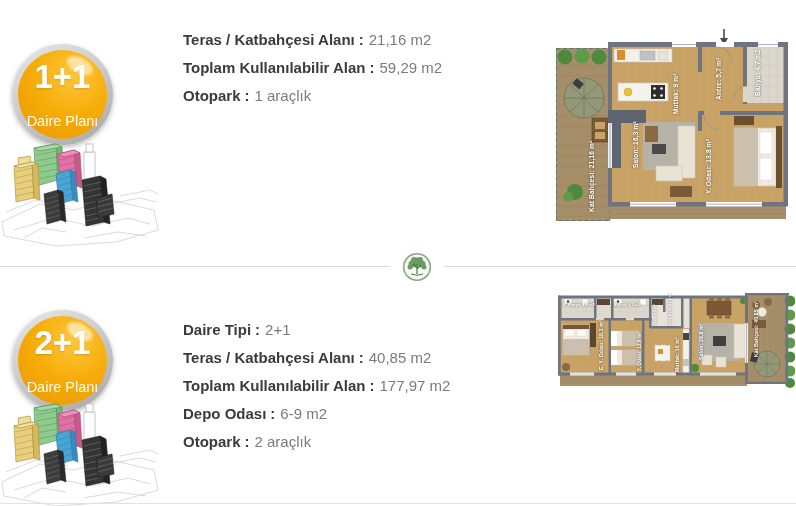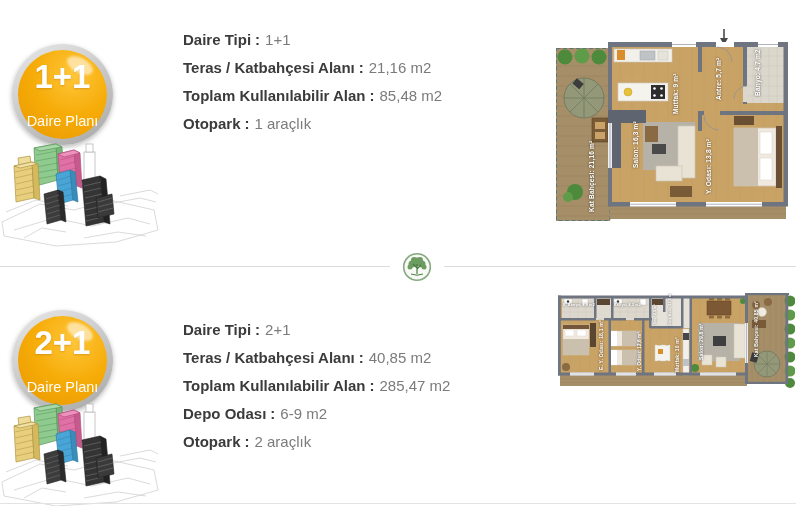--- a/index.html
+++ b/index.html
@@ -122,23 +122,22 @@
         <div class="badge-type">1+1</div>
         <div class="badge-sub">Daire Planı</div>
       </div>
     </div>
 
     <svg class="site-illo" style="left:0; top:138px" width="160" height="112" viewBox="0 0 160 112">
       <use href="#site-illustration"></use>
     </svg>
 
     <div class="spec-list" style="top:26px">
-      <div class="spec-row"><span class="spec-label">Daire Tipi</span><span class="spec-sep">:</span><span class="spec-value">1+1</span></div>
       <div class="spec-row"><span class="spec-label">Teras / Katbahçesi Alanı</span><span class="spec-sep">:</span><span class="spec-value">21,16 m2</span></div>
-      <div class="spec-row"><span class="spec-label">Toplam Kullanılabilir Alan</span><span class="spec-sep">:</span><span class="spec-value">85,48 m2</span></div>
+      <div class="spec-row"><span class="spec-label">Toplam Kullanılabilir Alan</span><span class="spec-sep">:</span><span class="spec-value">59,29 m2</span></div>
       <div class="spec-row"><span class="spec-label">Otopark</span><span class="spec-sep">:</span><span class="spec-value">1 araçlık</span></div>
     </div>
 
     <svg class="floorplan" style="left:548px; top:26px" width="242" height="202" viewBox="0 0 242 202">
       <g>
         <line x1="176" y1="3" x2="176" y2="13" stroke="#4a4a4a" stroke-width="1.6"></line>
         <polygon points="172,12 180,12 176,19" fill="#4a4a4a"></polygon>
       </g>
 
       <g>
@@ -285,21 +284,21 @@
       </div>
     </div>
 
     <svg class="site-illo" style="left:0; top:398px" width="160" height="112" viewBox="0 0 160 112">
       <use href="#site-illustration"></use>
     </svg>
 
     <div class="spec-list" style="top:316px">
       <div class="spec-row"><span class="spec-label">Daire Tipi</span><span class="spec-sep">:</span><span class="spec-value">2+1</span></div>
       <div class="spec-row"><span class="spec-label">Teras / Katbahçesi Alanı</span><span class="spec-sep">:</span><span class="spec-value">40,85 m2</span></div>
-      <div class="spec-row"><span class="spec-label">Toplam Kullanılabilir Alan</span><span class="spec-sep">:</span><span class="spec-value">285,47 m2</span></div>
+      <div class="spec-row"><span class="spec-label">Toplam Kullanılabilir Alan</span><span class="spec-sep">:</span><span class="spec-value">177,97 m2</span></div>
       <div class="spec-row"><span class="spec-label">Depo Odası</span><span class="spec-sep">:</span><span class="spec-value">6-9 m2</span></div>
       <div class="spec-row"><span class="spec-label">Otopark</span><span class="spec-sep">:</span><span class="spec-value">2 araçlık</span></div>
     </div>
 
     <svg class="floorplan" style="left:556px; top:293px" width="239" height="100" viewBox="0 0 239 100">
       <g>
         <rect x="4" y="5" width="187" height="77" fill="#c9a266"></rect>
         <g stroke="#b88f52" stroke-width="0.4" opacity="0.5">
           <path d="M14 5 V82 M24 5 V82 M34 5 V82 M44 5 V82 M54 5 V82 M64 5 V82 M74 5 V82 M84 5 V82 M94 5 V82 M104 5 V82 M114 5 V82 M124 5 V82 M134 5 V82 M144 5 V82 M154 5 V82 M164 5 V82 M174 5 V82 M184 5 V82"></path>
         </g>

